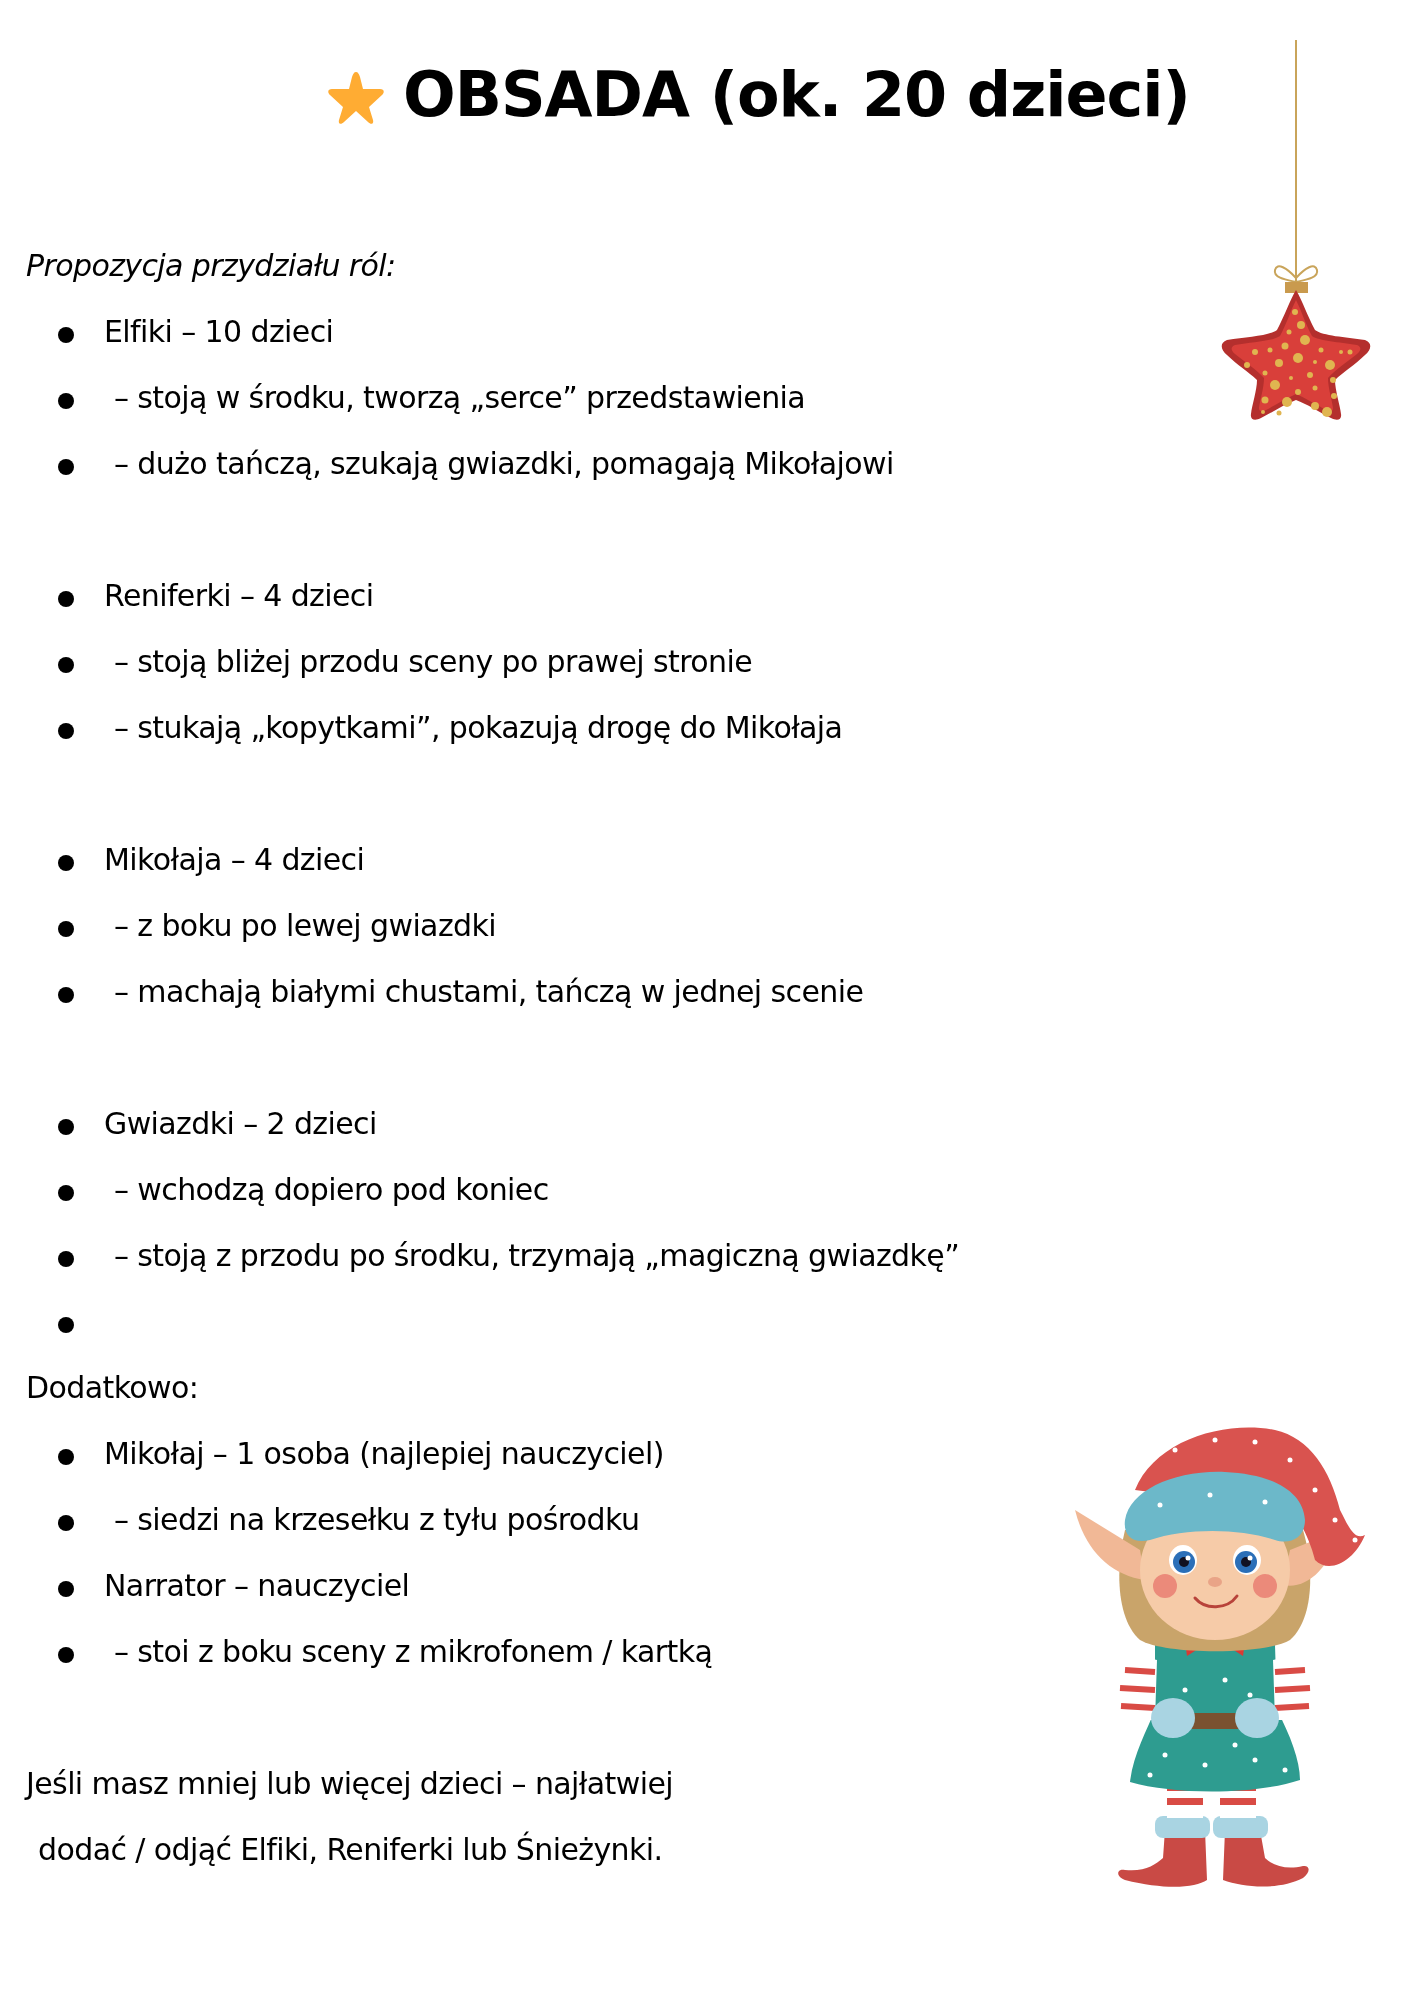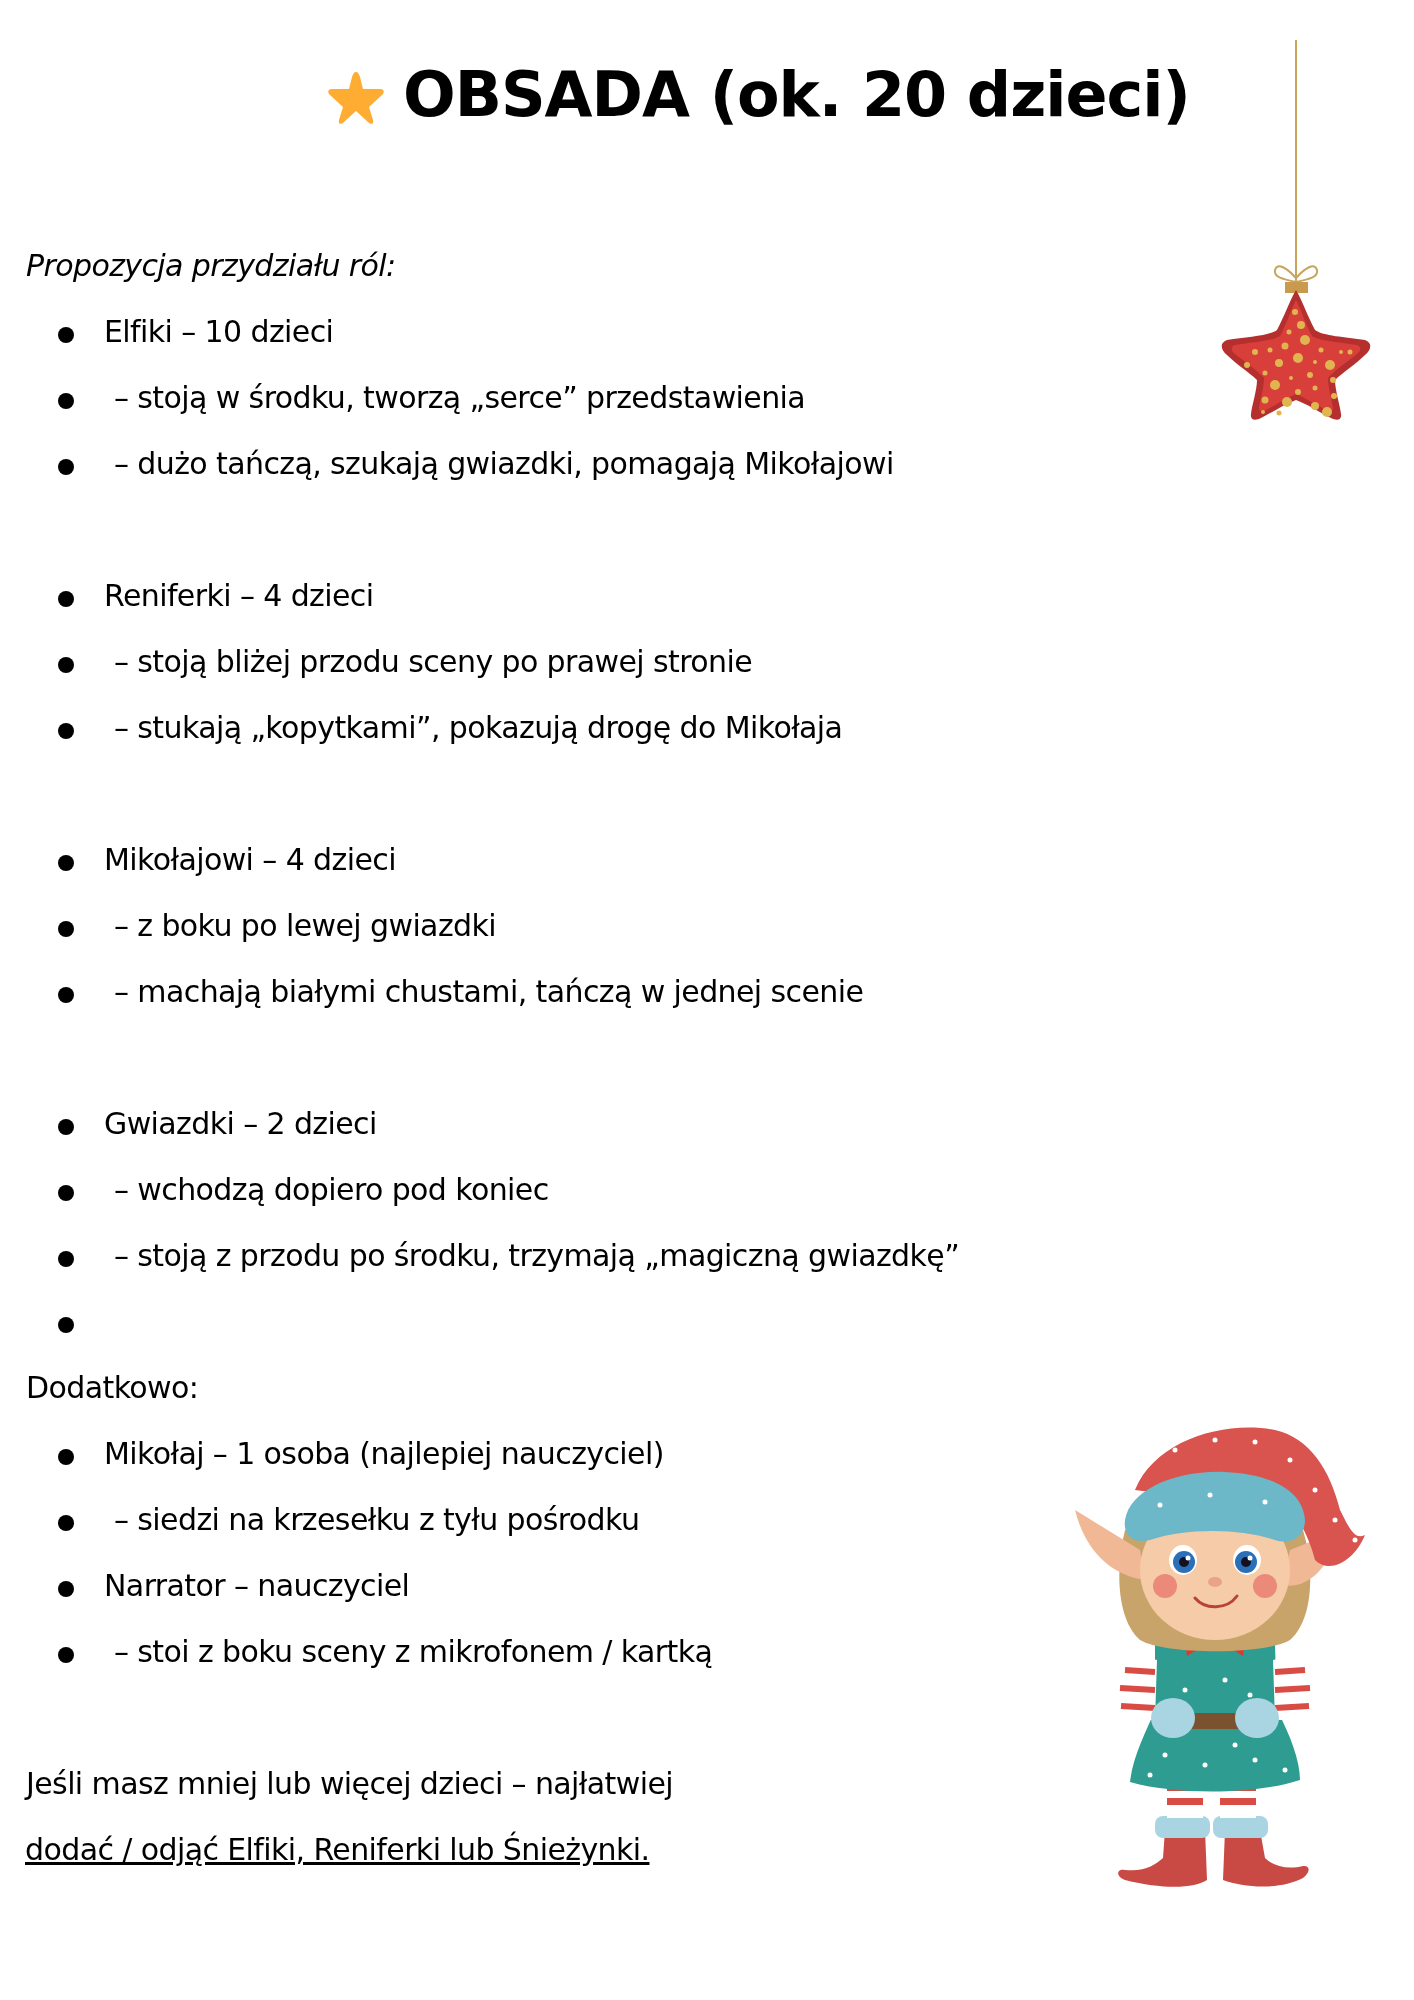--- a/index.html
+++ b/index.html
@@ -14,21 +14,21 @@
           white-space: nowrap; letter-spacing: -0.6px; }
   .intro { left: 26px; font-style: italic; }
   .bullet-row { left: 0; }
   .bullet { position: absolute; left: 58px; top: 28px; width: 16px; height: 16px;
             border-radius: 50%; background: #000; }
   .bullet-text { position: absolute; left: 104px; top: 0; }
   .sub-text { position: absolute; left: 114px; top: 0; }
   .bold { font-weight: normal; }
   .heading { left: 26px; }
   .footer { left: 26px; }
-  .footer2 { left: 25px; text-decoration: underline; }
+  .footer2 { left: 38px; }
 
   .ornament { position: absolute; left: 1215px; top: 40px; width: 160px; height: 385px; }
   .elf { position: absolute; left: 1055px; top: 1410px; width: 330px; height: 495px; }
 </style>
 </head>
 <body>
 
 <div class="page">
 
   <svg class="title-star" viewBox="0 0 58 54">
@@ -59,21 +59,21 @@
     <span class="bullet"></span>
     <span class="sub-text"> – stoją bliżej przodu sceny po prawej stronie</span>
   </div>
   <div class="line bullet-row" style="top:695px;">
     <span class="bullet"></span>
     <span class="sub-text"> – stukają „kopytkami”, pokazują drogę do Mikołaja</span>
   </div>
 
   <div class="line bullet-row" style="top:827px;">
     <span class="bullet"></span>
-    <span class="bullet-text"><span class="bold">Mikołajowi</span><span> – 4 dzieci</span></span>
+    <span class="bullet-text"><span class="bold">Mikołaja</span><span> – 4 dzieci</span></span>
   </div>
   <div class="line bullet-row" style="top:893px;">
     <span class="bullet"></span>
     <span class="sub-text"> – z boku po lewej gwiazdki</span>
   </div>
   <div class="line bullet-row" style="top:959px;">
     <span class="bullet"></span>
     <span class="sub-text"> – machają białymi chustami, tańczą w jednej scenie</span>
   </div>
 

